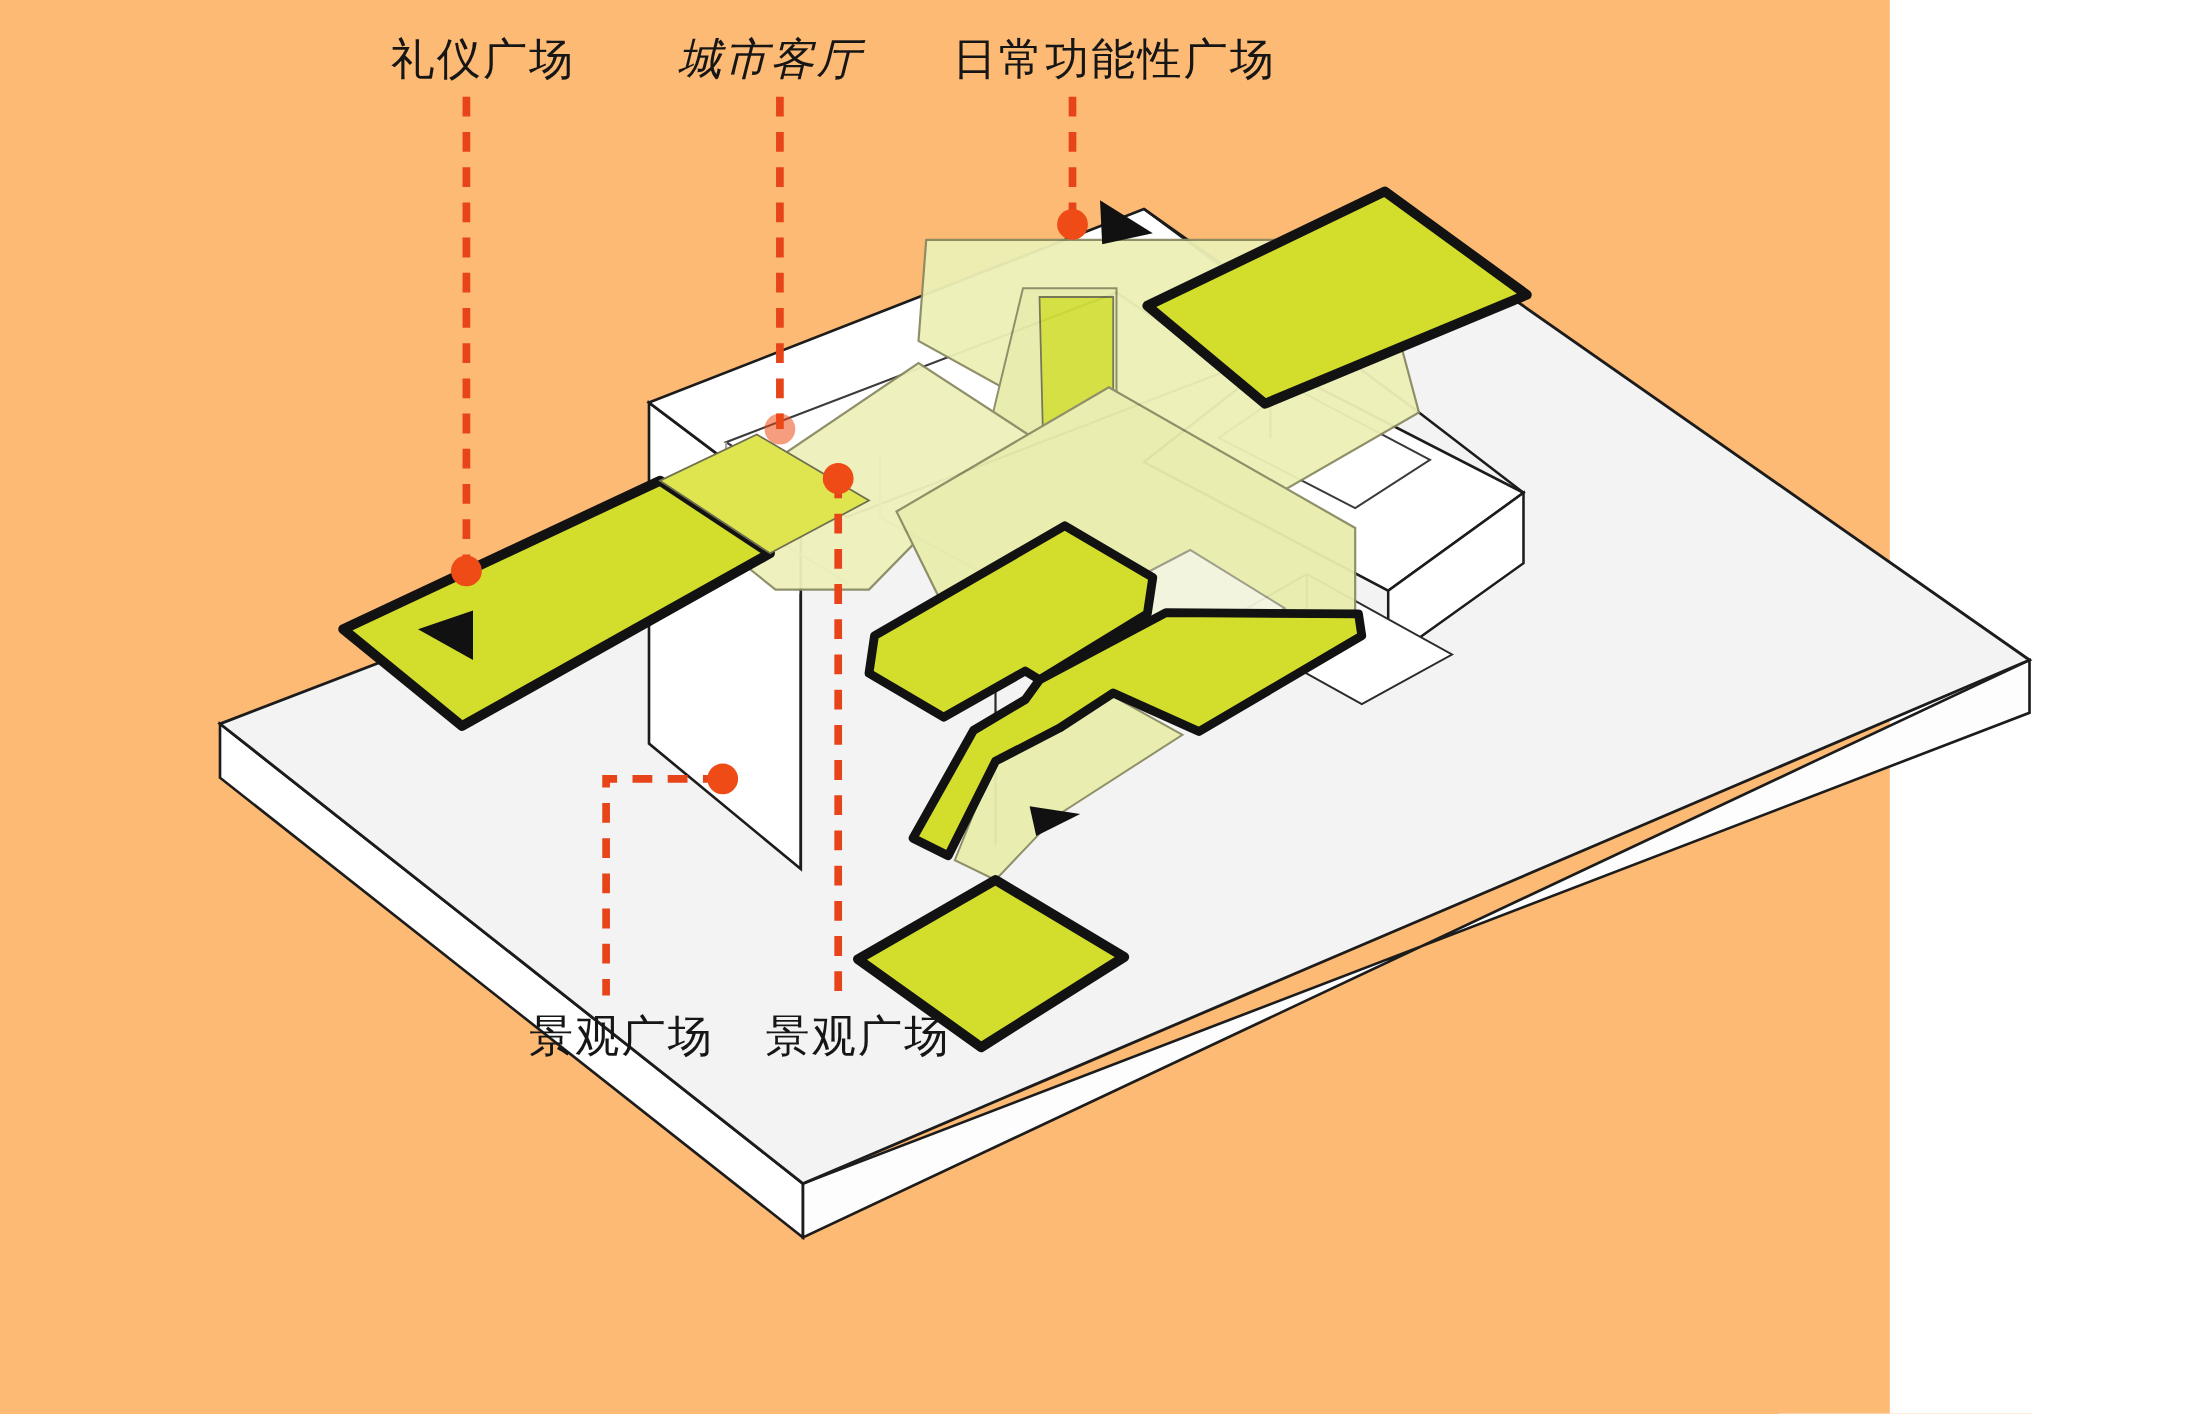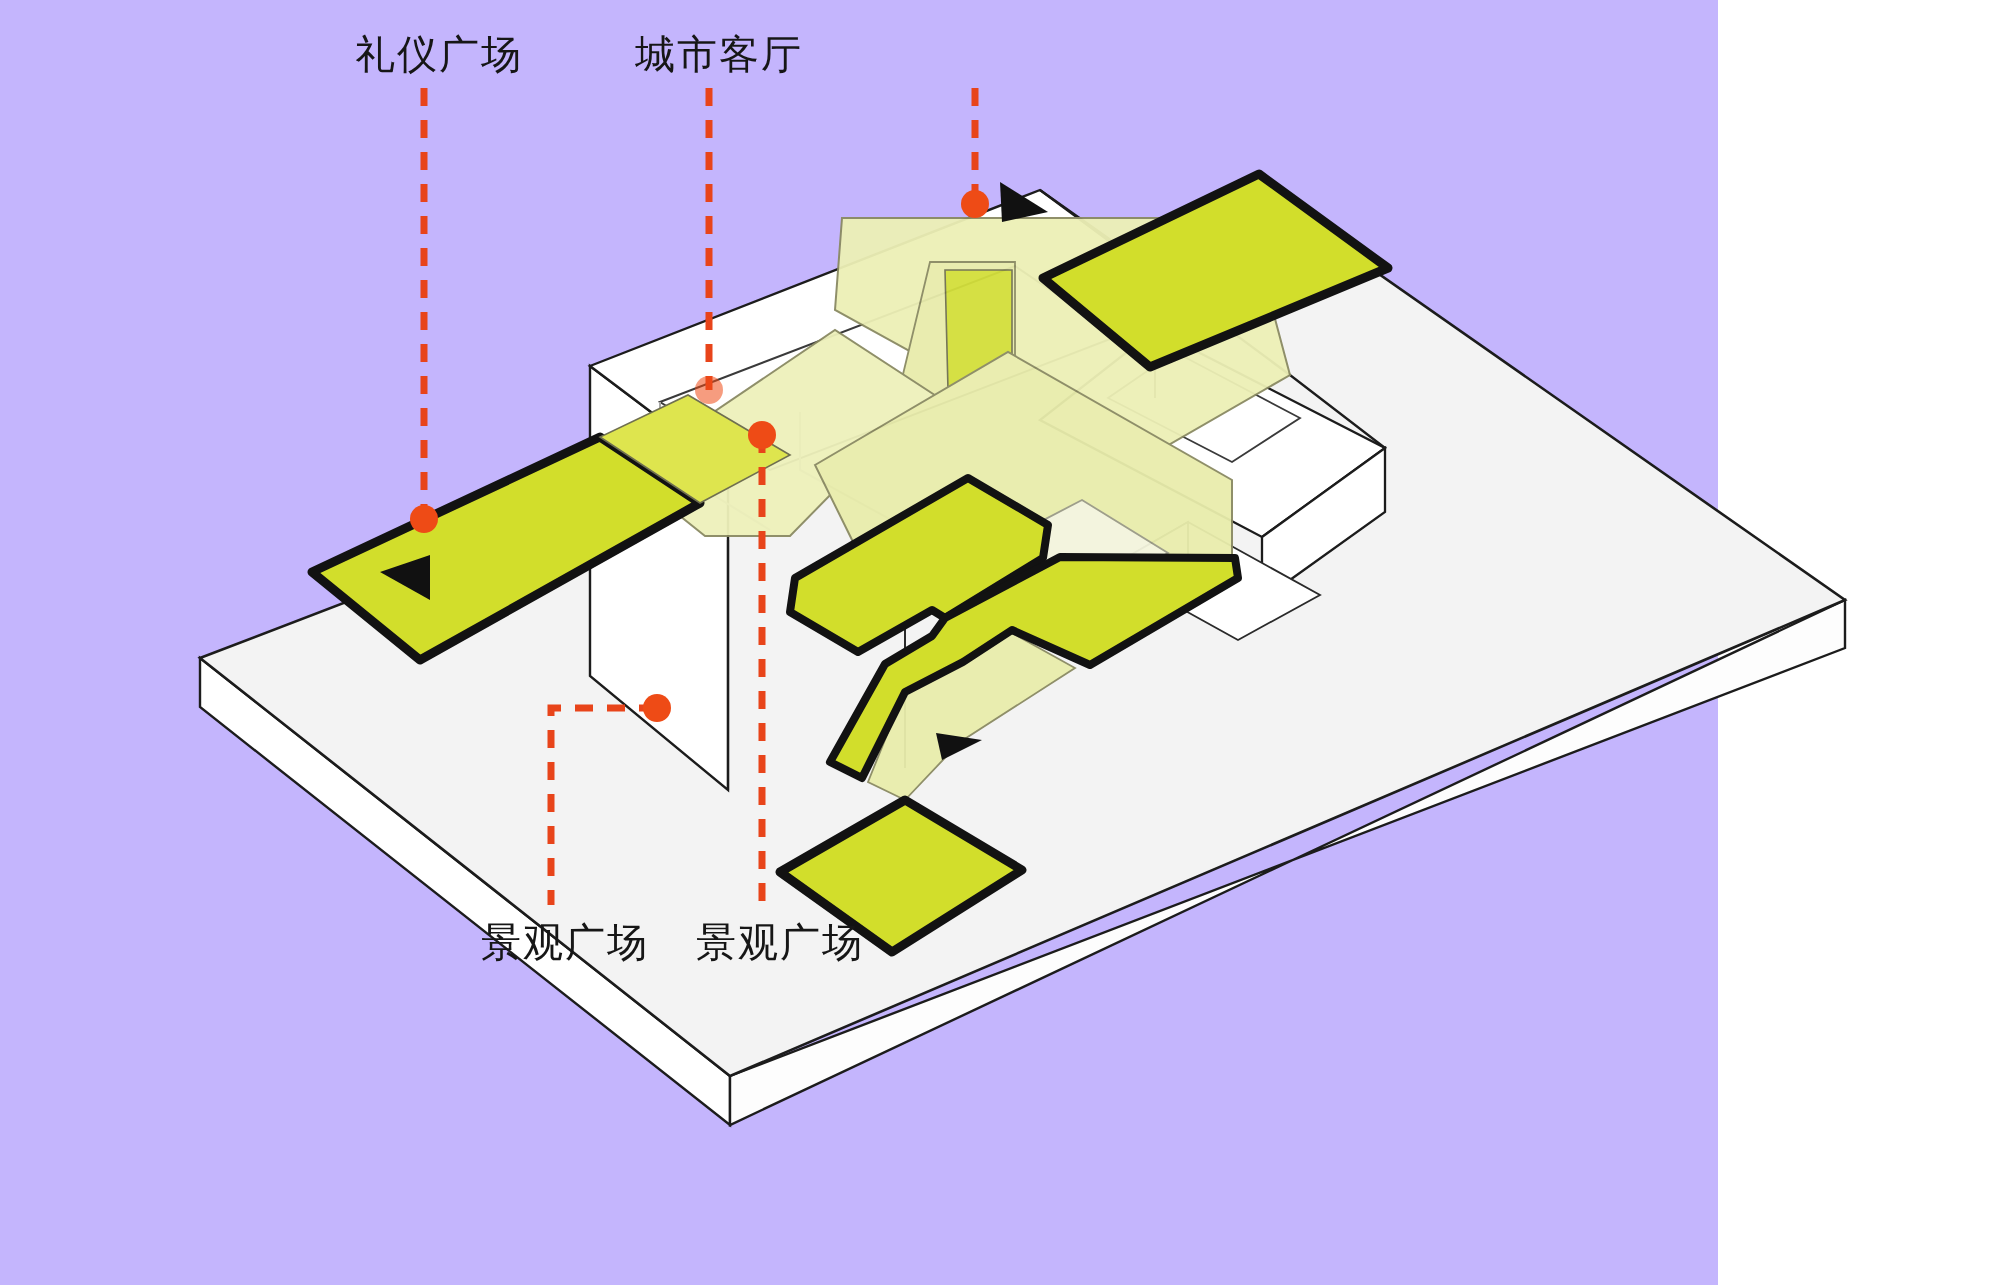--- a/index.html
+++ b/index.html
@@ -11,21 +11,21 @@
     width: 2000px;
     height: 1285px;
     font-family: "Liberation Sans", "DejaVu Sans", sans-serif;
     overflow: hidden;
     position: relative;
   }
   #stage {
     position: relative;
     width: 1718px;
     height: 1285px;
-    background: #c4b5fd;
+    background: #fdba74;
   }
   #diagram {
     position: absolute;
     left: 0;
     top: 0;
     width: 2000px;
     height: 1285px;
     display: block;
   }
   .lbl {
@@ -202,20 +202,21 @@
         <circle cx="975" cy="204" r="14" fill="#ee4b16"></circle>
         <circle cx="657" cy="708" r="14" fill="#ee4b16"></circle>
         <circle cx="762" cy="435" r="14" fill="#ee4b16"></circle>
       </g>
 
     </g>
   </svg>
 
   <div class="lbl" style="left:355px; top:32px;">礼仪广场</div>
 
-  <div class="lbl" style="left:635px; top:32px;">城市客厅</div>
-
+  <div class="lbl" style="left:616px; top:32px;font-style:italic;">城市客厅</div>
+
+  <div class="lbl" style="left:866px; top:32px;">日常功能性广场</div>
 
   <div class="lbl" style="left:481px; top:920px;">景观广场</div>
 
   <div class="lbl" style="left:696px; top:920px;">景观广场</div>
 
 </div>
 
 </body></html>

